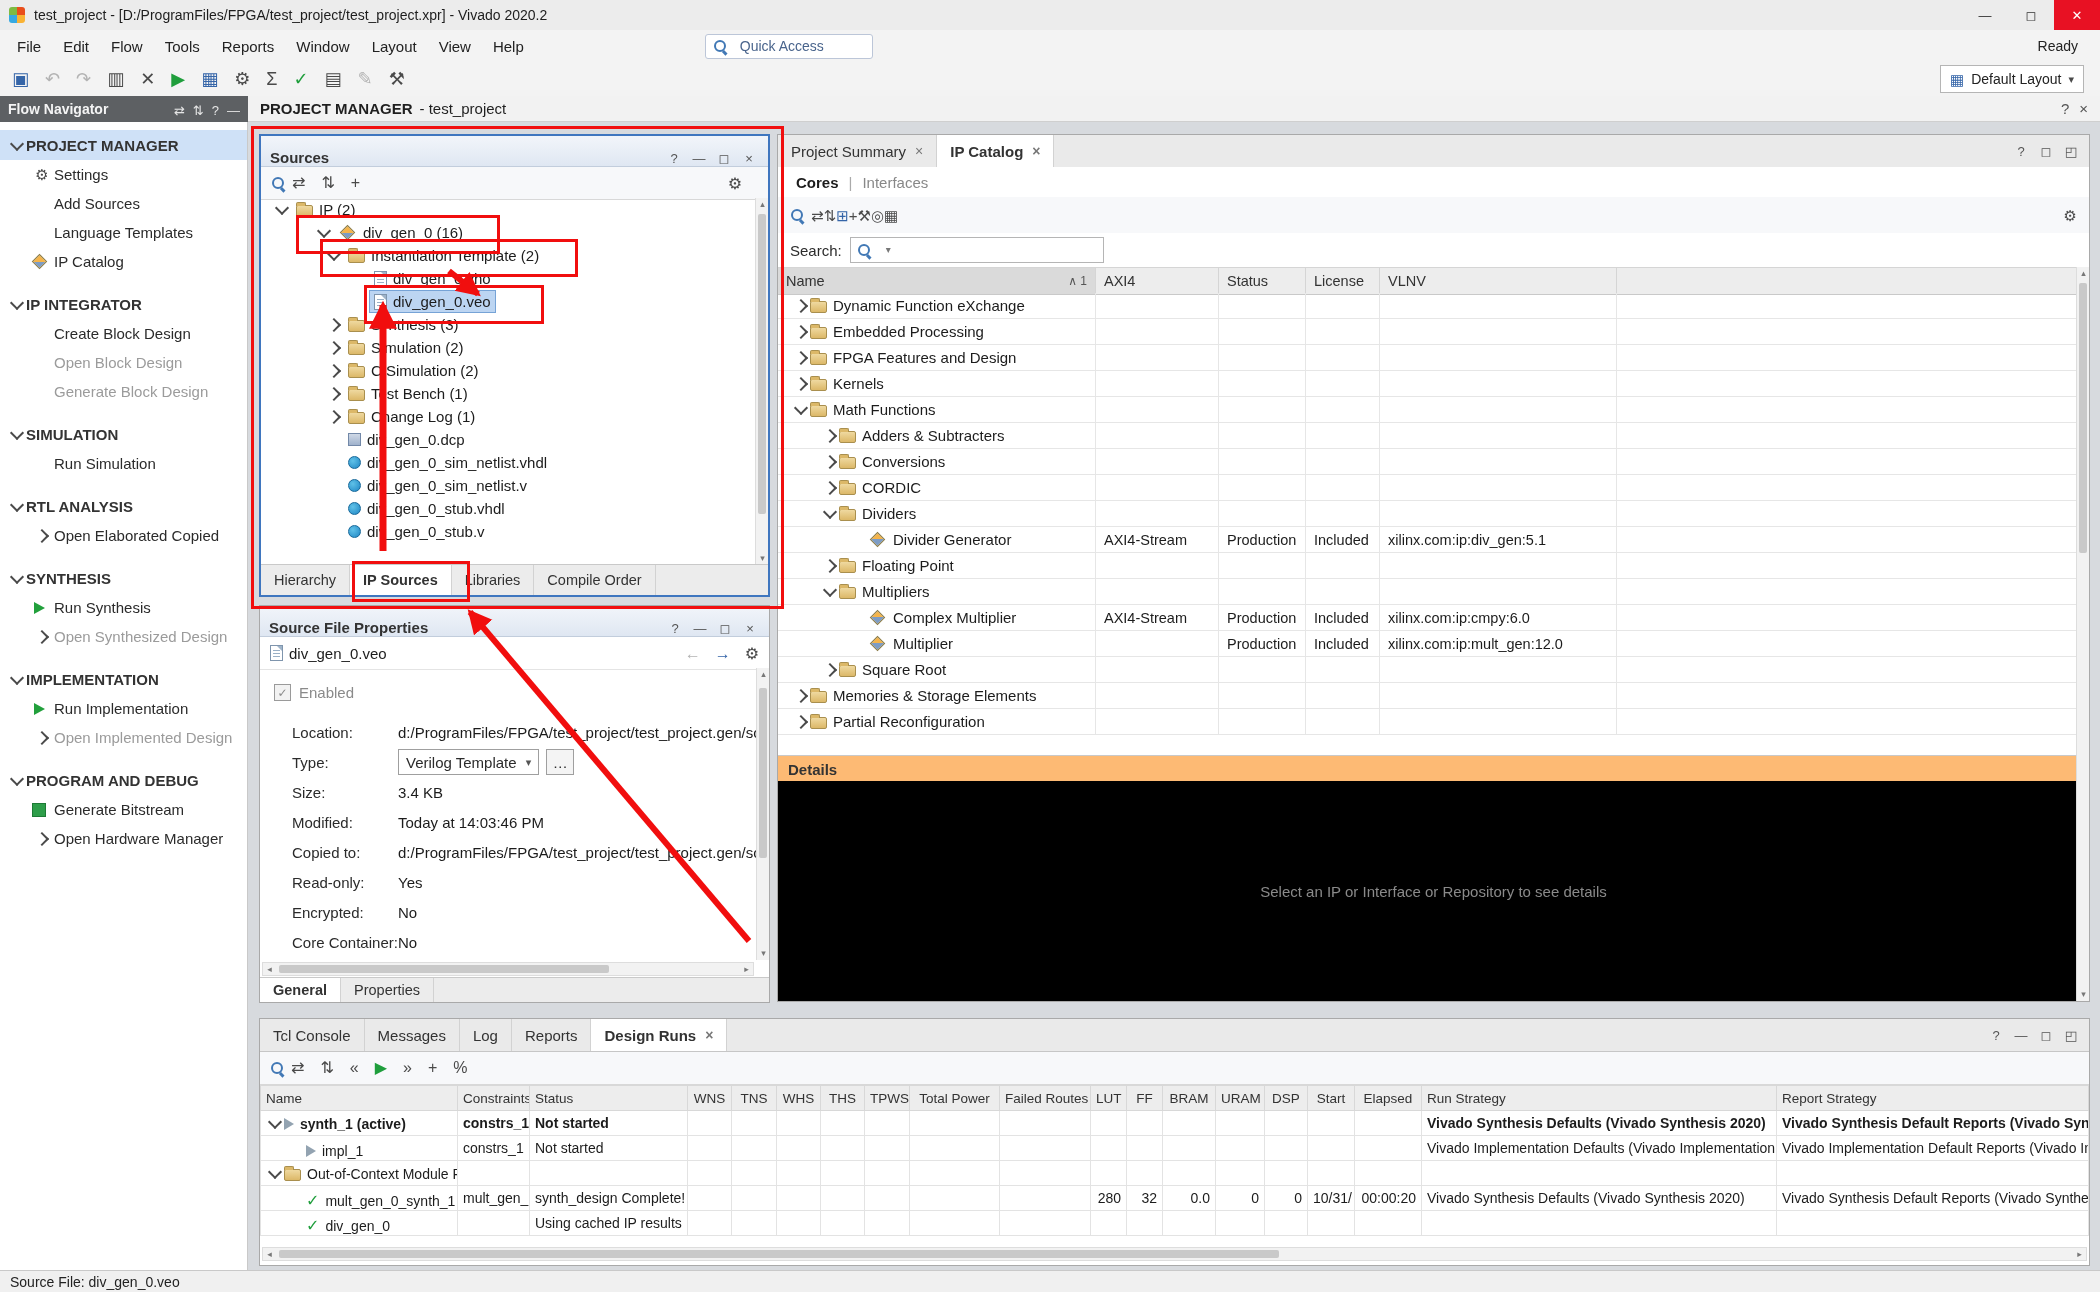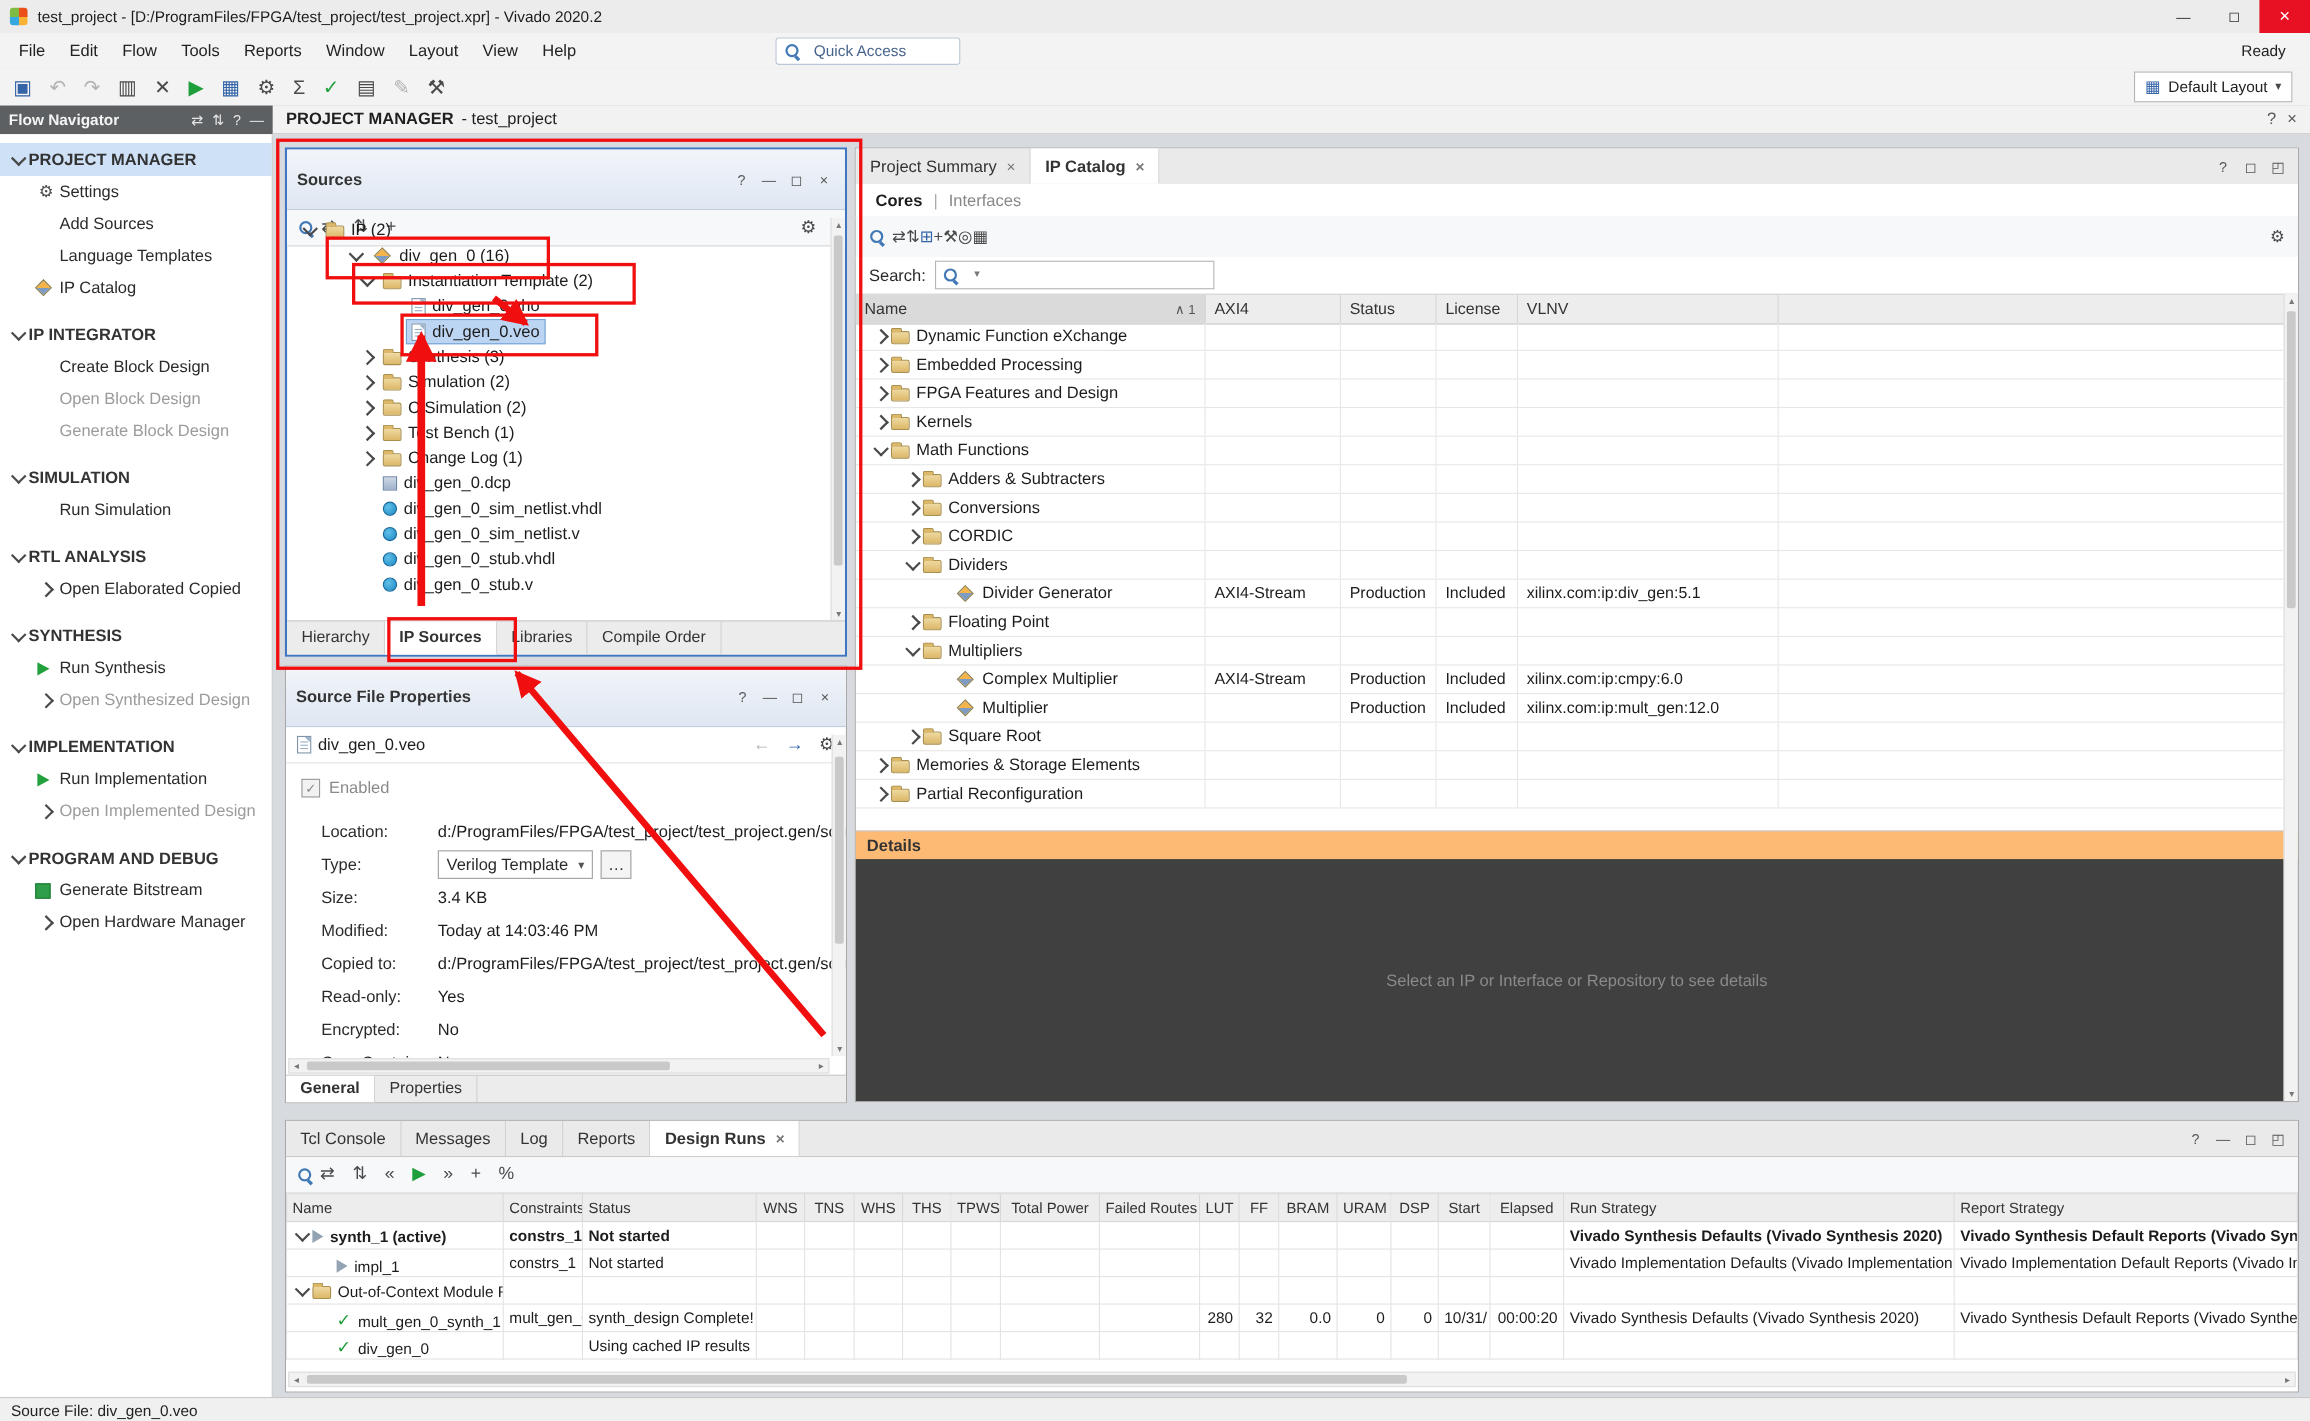--- a/index.html
+++ b/index.html
@@ -43,21 +43,21 @@
   #flow-list{padding-top:6px}
   .fn-section{display:flex;align-items:center;height:30px;padding-left:8px;font-weight:bold;color:#333;margin-top:13px;font-size:15px}
   .fn-section.first{margin-top:2px}
   .fn-section.sel{background:#cfe1f7}
   .fn-item{display:flex;align-items:center;height:29px;padding-left:30px;color:#2b2b2b;font-size:15px}
   .fn-item.dis{color:#9b9b9b}
   .fn-slot{width:24px;min-width:24px;display:inline-flex;justify-content:center;align-items:center}
   
   .panel{background:#fff;border:1px solid #a9a9a9;box-sizing:border-box;position:absolute}
   .panel.focus{border:2px solid #3f76bf}
-  .phead{height:30px;display:flex;align-items:center;padding:12px 9px;background:linear-gradient(#f2f5fa,#dfe7f2);border-bottom:1px solid #c2cddc}
+  .phead{height:30px;display:flex;align-items:flex-end;padding:0 9px;background:linear-gradient(#f2f5fa,#dfe7f2);border-bottom:1px solid #c2cddc}
   .phead .ptitle{font-weight:bold;color:#333;font-size:15px}
   .win-ic{width:20px;text-align:center;color:#555;font-size:13px;margin-left:5px}
   .ptools{height:32px;display:flex;align-items:center;padding:0 10px;border-bottom:1px solid #d8d8d8;background:#f7f8fa}
   .ptools .gly{margin-right:16px;font-size:16px}
   .tabbar{display:flex;align-items:stretch;background:#eaeaea;border-bottom:1px solid #c6c6c6;height:32px}
   .ptab{display:flex;align-items:center;padding:0 13px;border-right:1px solid #d2d2d2;color:#333;font-size:15px}
   .ptab.active{background:#fff;font-weight:bold}
   .tab-x{margin-left:9px;color:#777;font-size:14px}
   .btabs{position:absolute;left:0;right:0;bottom:0;background:#ececec;border-top:1px solid #c9c9c9;display:flex;align-items:stretch}
   .btabs .ptab{font-size:14.5px}
@@ -123,21 +123,21 @@
   #ipcat-head .hcell{display:flex;align-items:center;padding:0 8px;border-right:1px solid #d5d5d5;font-size:14.5px;color:#333}
   #ipcat-head .hcell.first{background:#dadada}
   .sort-ind{margin-left:auto;font-size:12px;color:#555}
   #ipcat-body{position:absolute;left:0;right:13px;top:158px;height:450px;overflow:hidden}
   .cat-row{height:25px;border-bottom:1px solid #e6e6e6}
   .cat-name{display:flex;align-items:center;white-space:nowrap;overflow:hidden;border-right:1px solid #e6e6e6}
   .cat-label{font-size:15px;color:#1c1c1c}
   .cat-cell{display:flex;align-items:center;padding:0 8px;font-size:14.5px;color:#1c1c1c;border-right:1px solid #e6e6e6;white-space:nowrap;overflow:hidden}
   .cat-cell.last{border-right:none}
   #ipcat-details-head{position:absolute;left:0;right:0;top:620px;height:26px;background:#fdba74;border-top:1px solid #c9c9c9;border-bottom:1px solid #c9c9c9;display:flex;align-items:center;padding:0 10px;font-weight:bold;color:#333}
-  #ipcat-details-body{position:absolute;left:0;right:0;top:646px;bottom:0;display:flex;align-items:center;justify-content:center;color:#8a8a8a;font-size:15px;background:#404040}
+  #ipcat-details-body{position:absolute;left:0;right:0;top:646px;bottom:0;display:flex;align-items:center;justify-content:center;color:#8a8a8a;font-size:15px;background:#000000}
   
   #bottom-panel{left:259px;top:1018px;width:1831px;height:248px}
   #runs-table{border-collapse:collapse;table-layout:fixed;width:1829px;margin-top:0}
   #runs-table th{background:#ededed;font-weight:normal;font-size:13.5px;color:#333;border:1px solid #d8d8d8;height:24px;padding:0 5px;text-align:left;white-space:nowrap;overflow:hidden}
   #runs-table th.num{text-align:center}
   #runs-table td{border:1px solid #e3e3e3;height:24px;padding:0 5px;font-size:14px;color:#1c1c1c;white-space:nowrap;overflow:hidden}
   #runs-table td.num{text-align:right}
   #runs-table tr.bold td{font-weight:bold}
   .name-wrap{display:inline-flex;align-items:center}
   .runs-name-label{font-size:14px}

